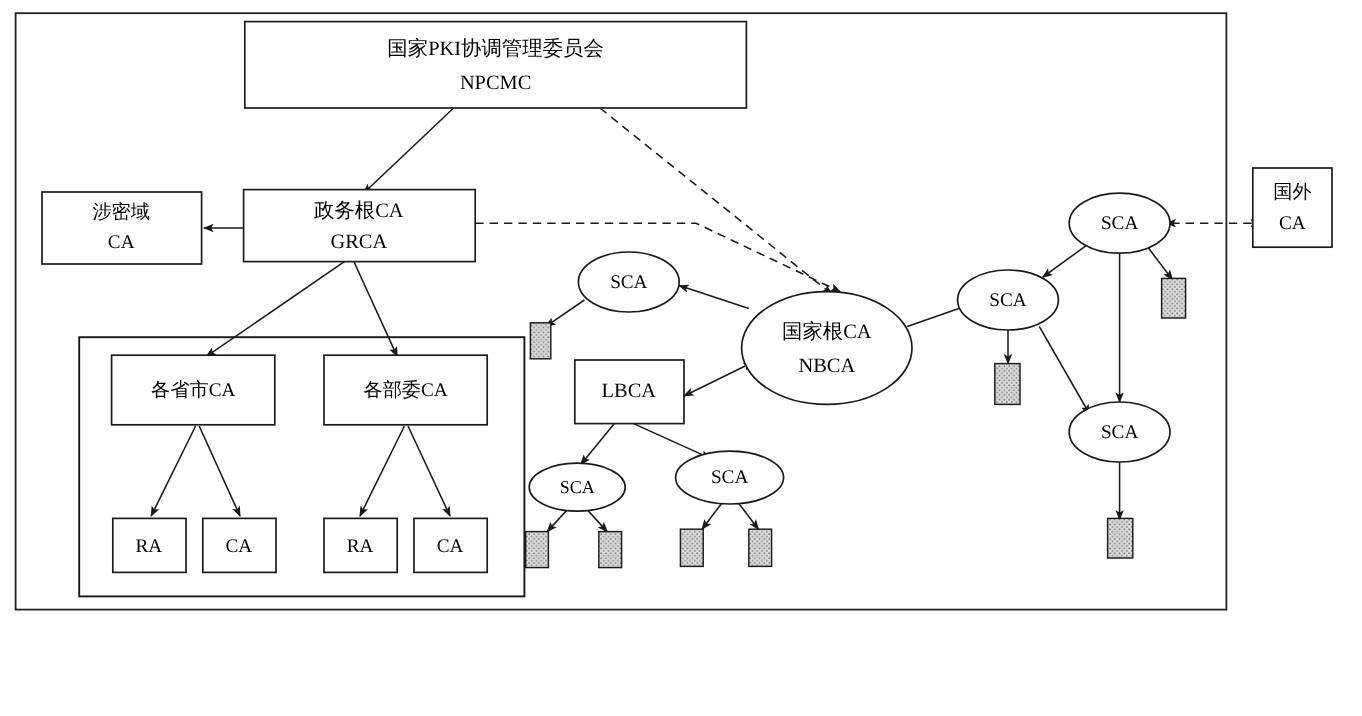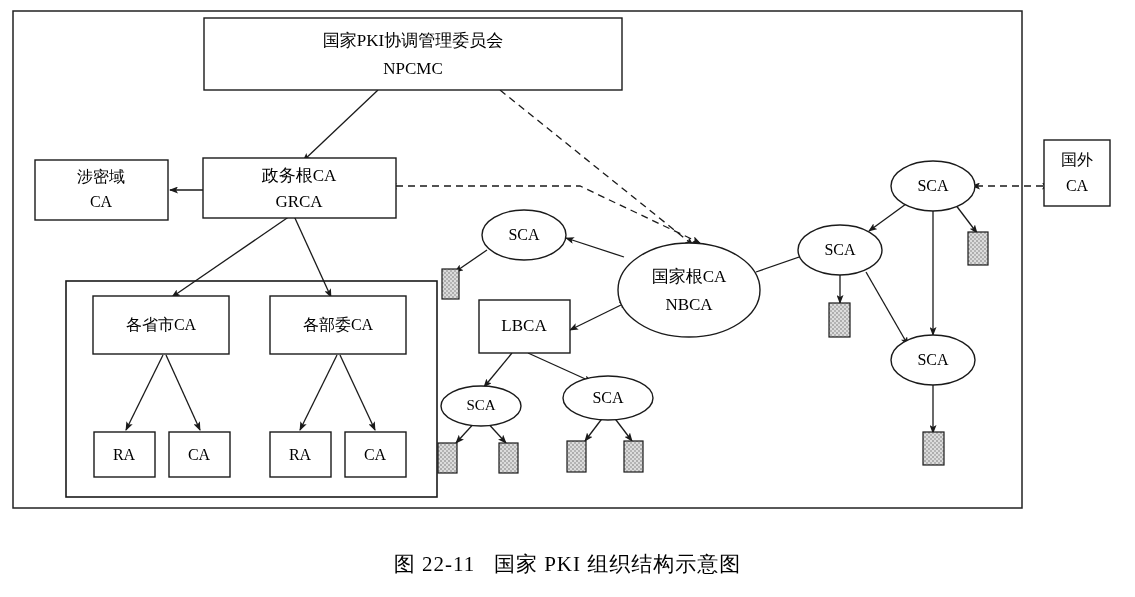--- a/index.html
+++ b/index.html
@@ -222,15 +222,14 @@
 
     <ellipse class="ellipse-shape" cx="933" cy="360" rx="42" ry="25"></ellipse>
     <text class="node-label lbl-16" x="933" y="361">SCA</text>
 
     <rect class="box-shape" x="1044" y="140" width="66" height="66"></rect>
     <text class="node-label lbl-16" x="1077" y="161">国外</text>
     <text class="node-label lbl-16" x="1077" y="187">CA</text>
 
   </svg>
 
-  <div class="caption-text" style="top: 550px;">图 22-11   国家 PKI 组织结构示意图</div>
 
 </div>
 
 </body></html>

